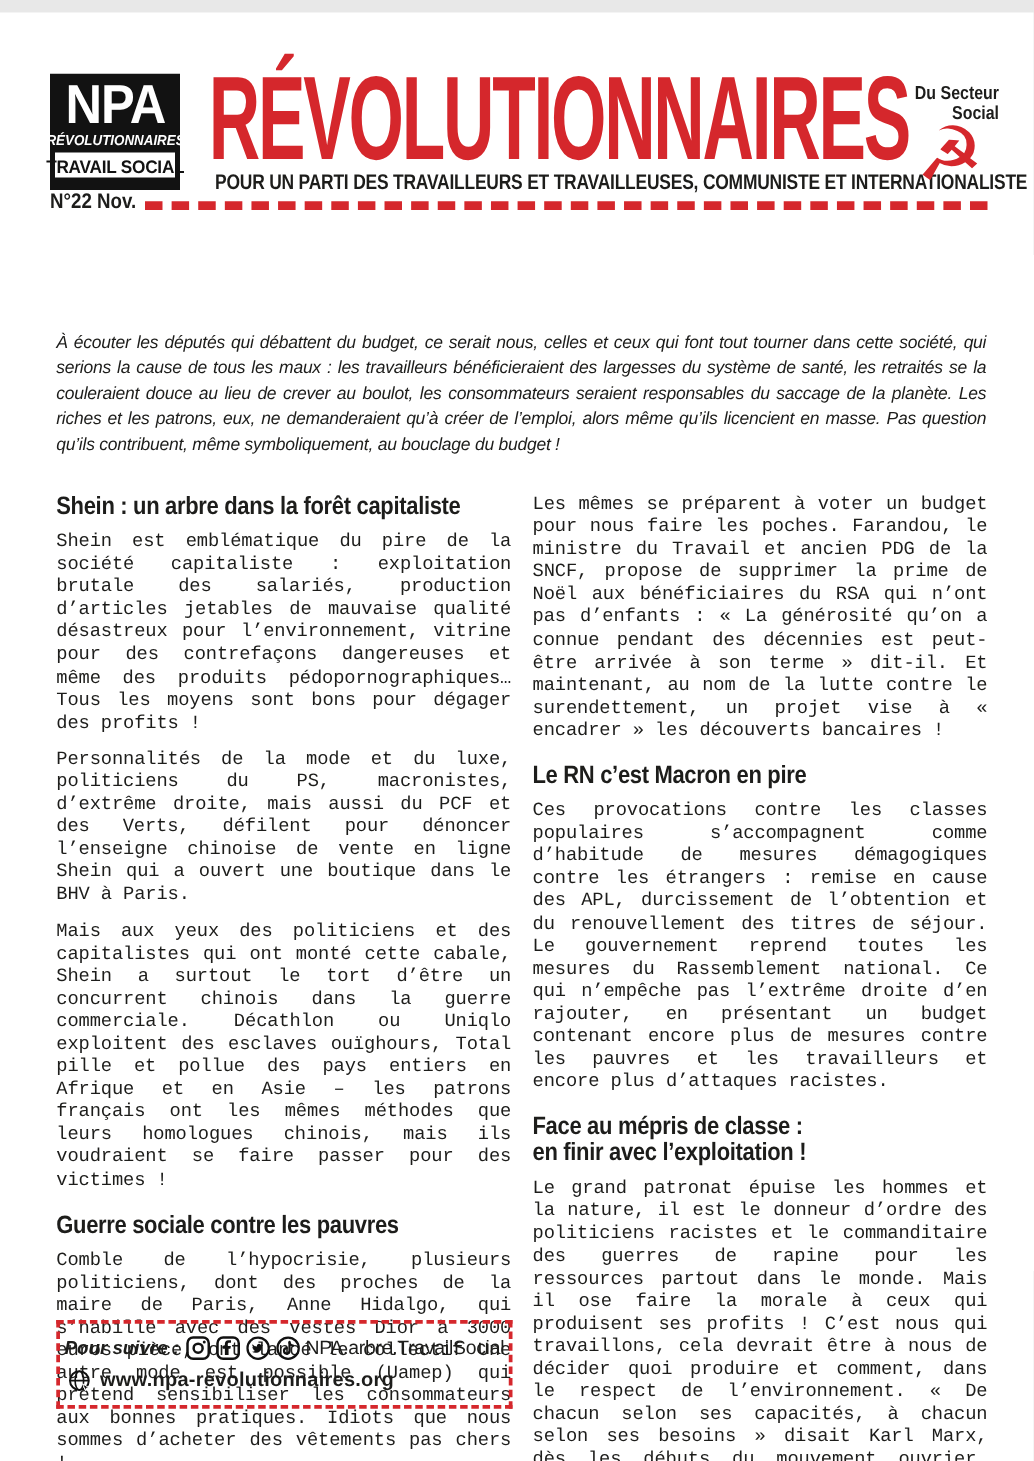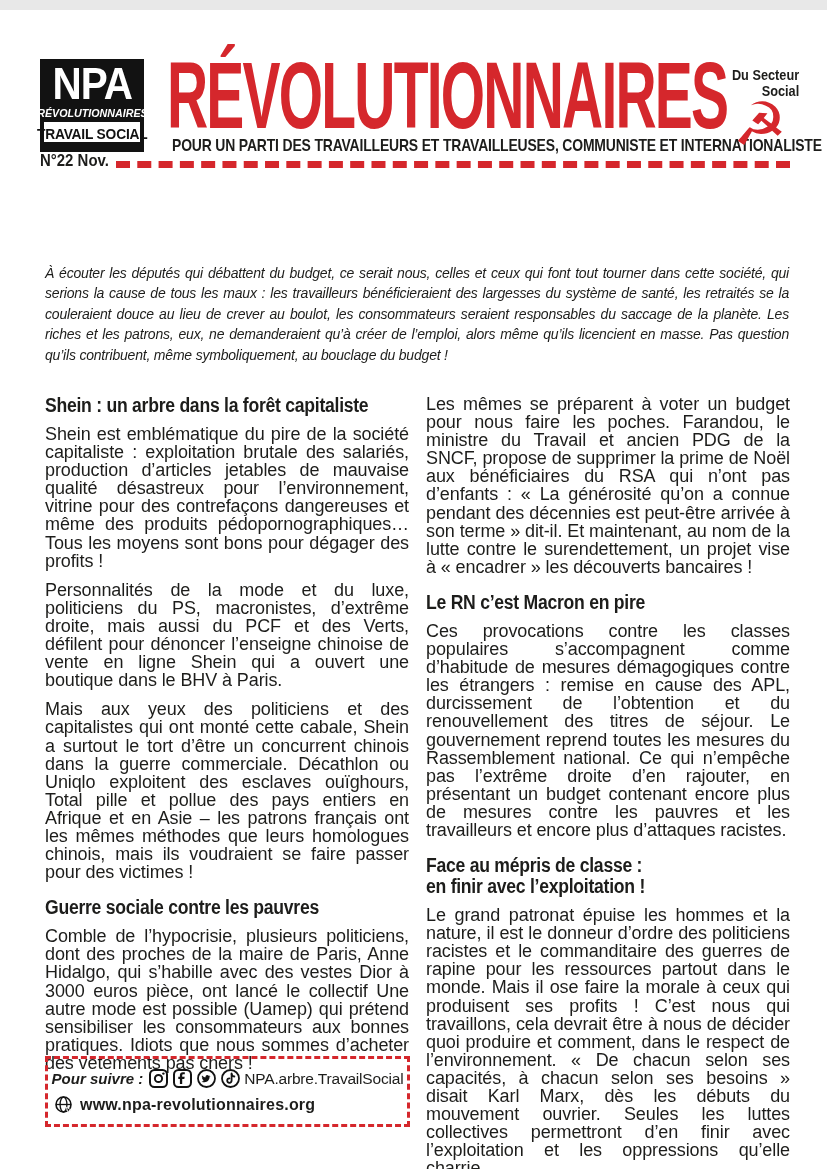--- a/index.html
+++ b/index.html
@@ -80,22 +80,22 @@
     display:flex;gap:17px;
   }
   .col{flex:1 1 0;min-width:0;}
   .sec-h{
     font-weight:bold;font-size:20px;line-height:21px;letter-spacing:-.3px;
     transform:scaleX(.88);transform-origin:left;white-space:nowrap;
     margin:0 0 9px 0;
   }
   .sec-h.twoline{white-space:normal;margin-top:2px;}
   .col p{
-    margin:0 0 11px 0;font-size:18px;line-height:18.1px;
-    text-align:justify;letter-spacing:-.1px;
+    margin:0 0 11px 0;font-size:15px;line-height:18.1px;
+    text-align:justify;letter-spacing:-.1px;font-family:Liberation Mono, monospace;
   }
   .col .gap-top{margin-top:16px;}
   
   .follow-box{
     position:absolute;left:45px;top:1046px;width:347px;
     border:3px dashed #d5272c;padding:9px 6px 10px 6px;
     text-align:center;
   }
   .follow-row{
     display:flex;align-items:center;justify-content:center;gap:3px;

